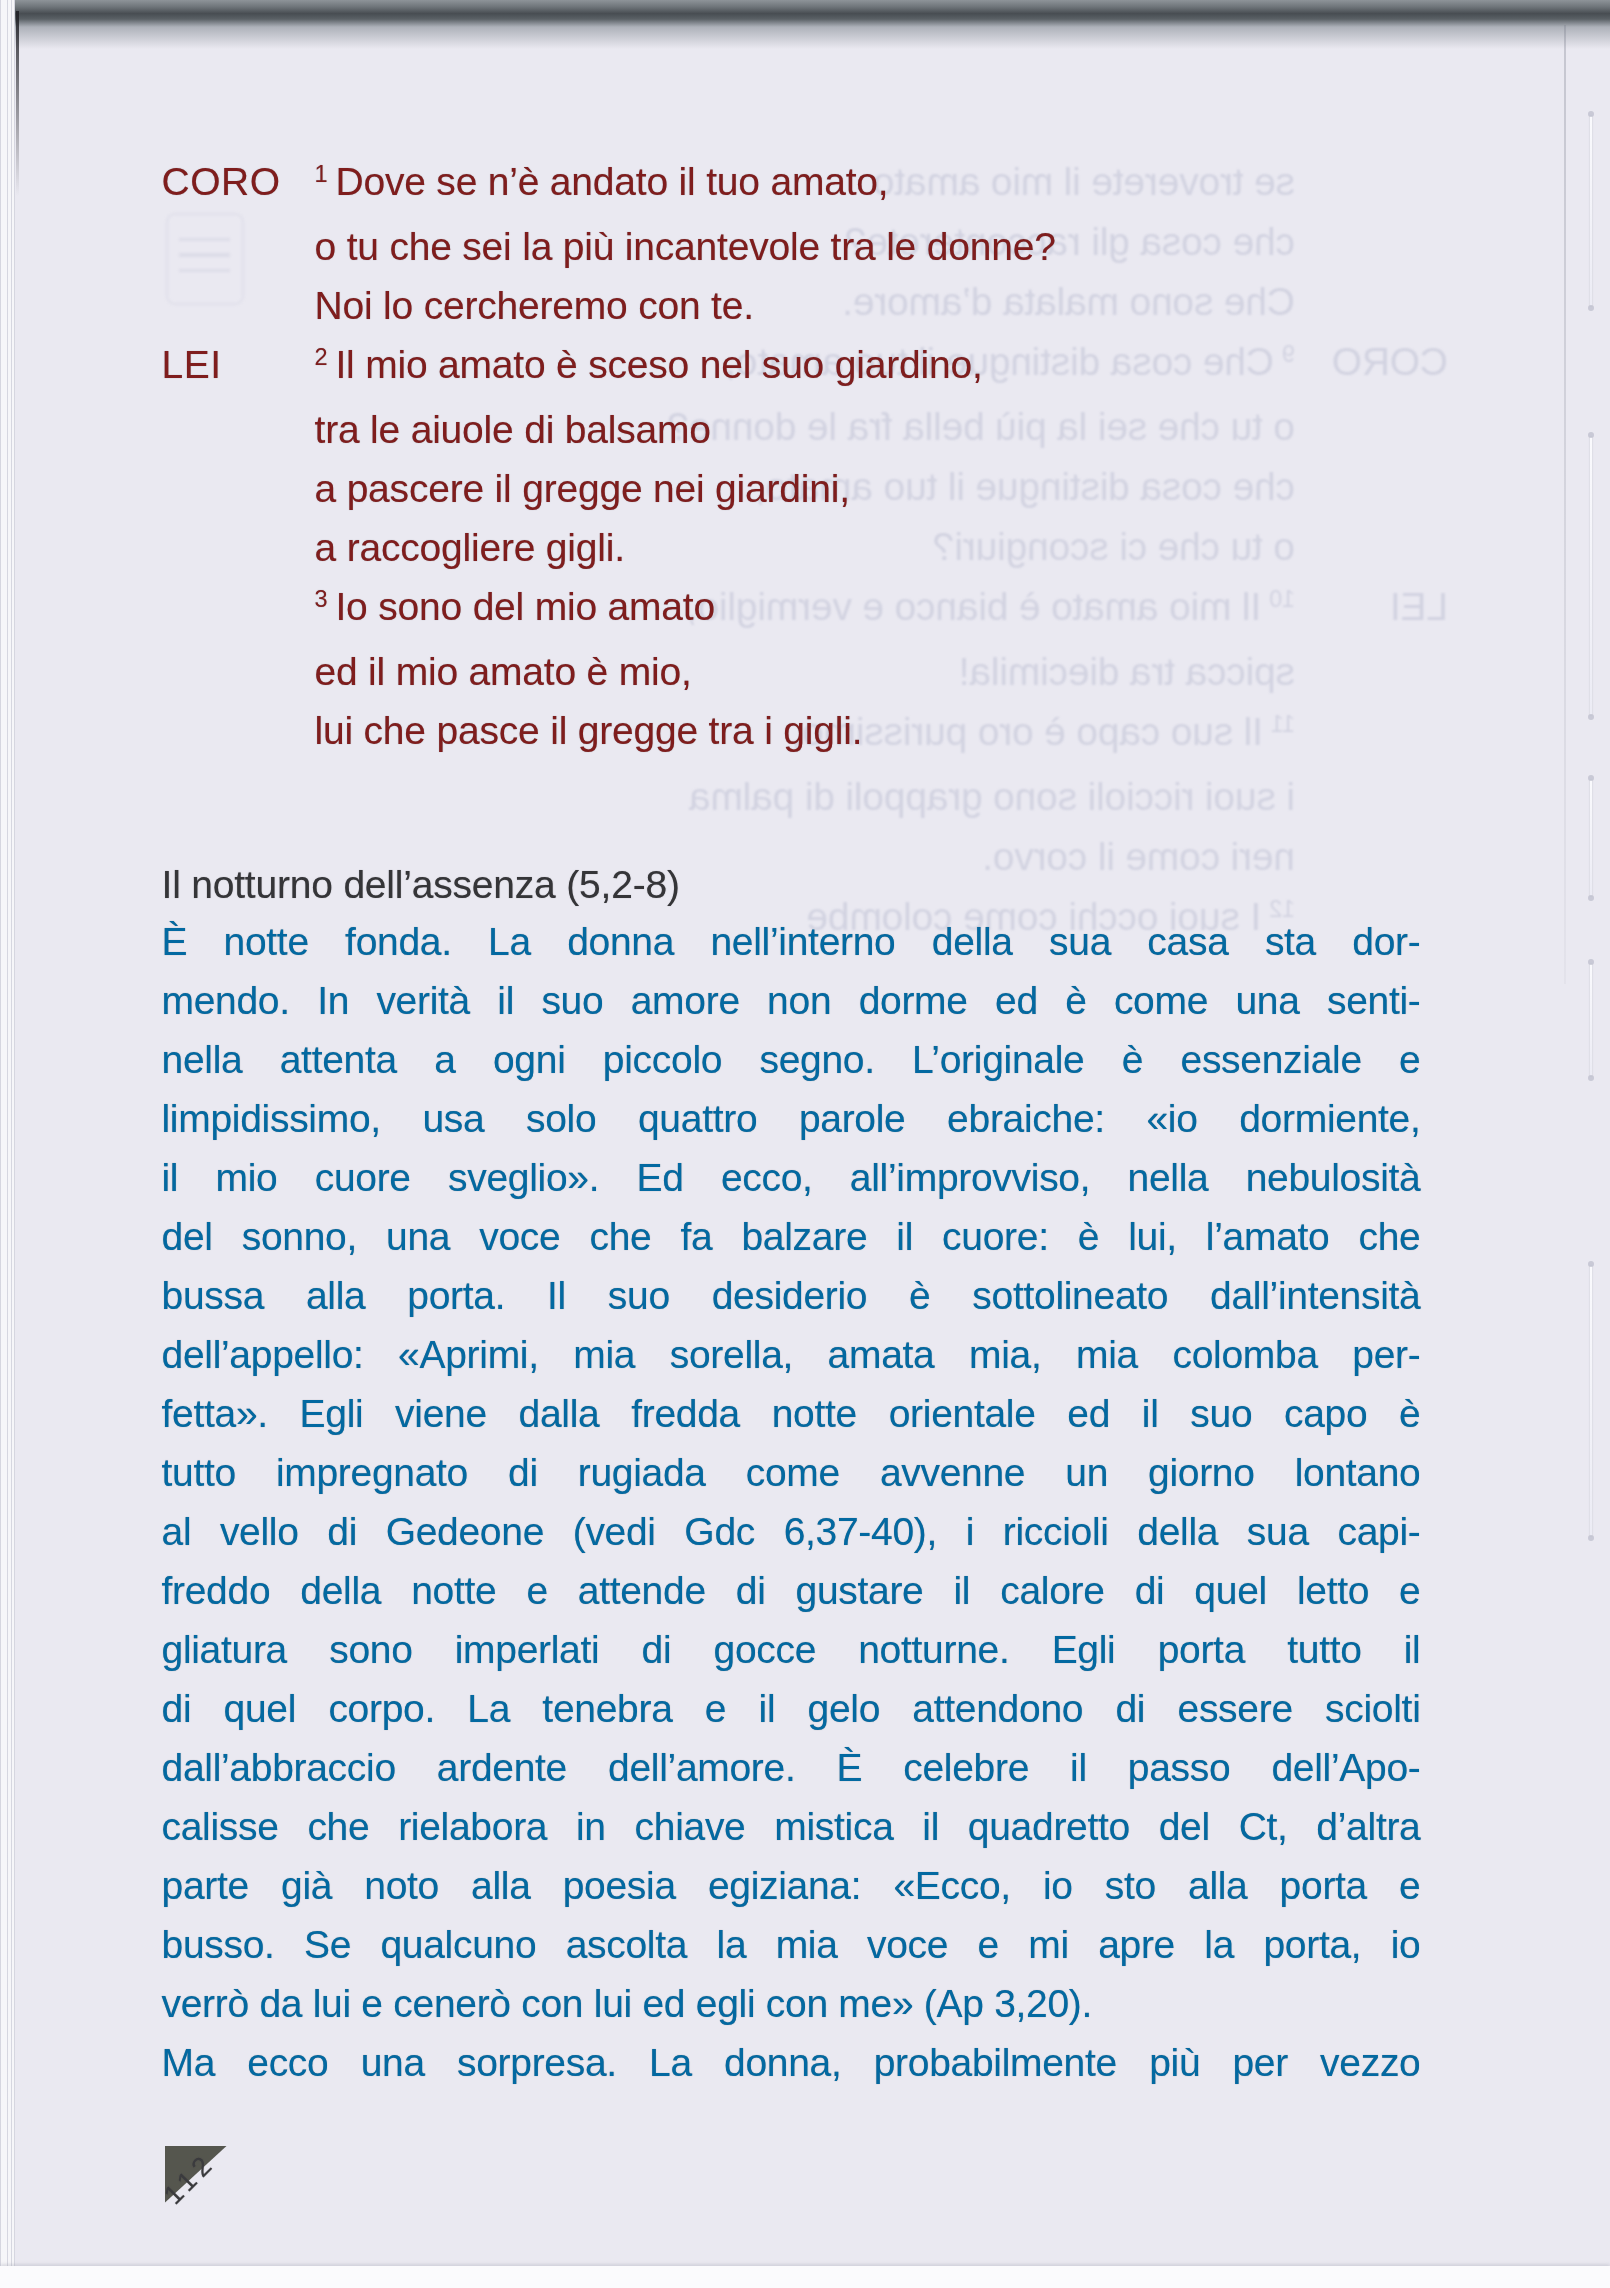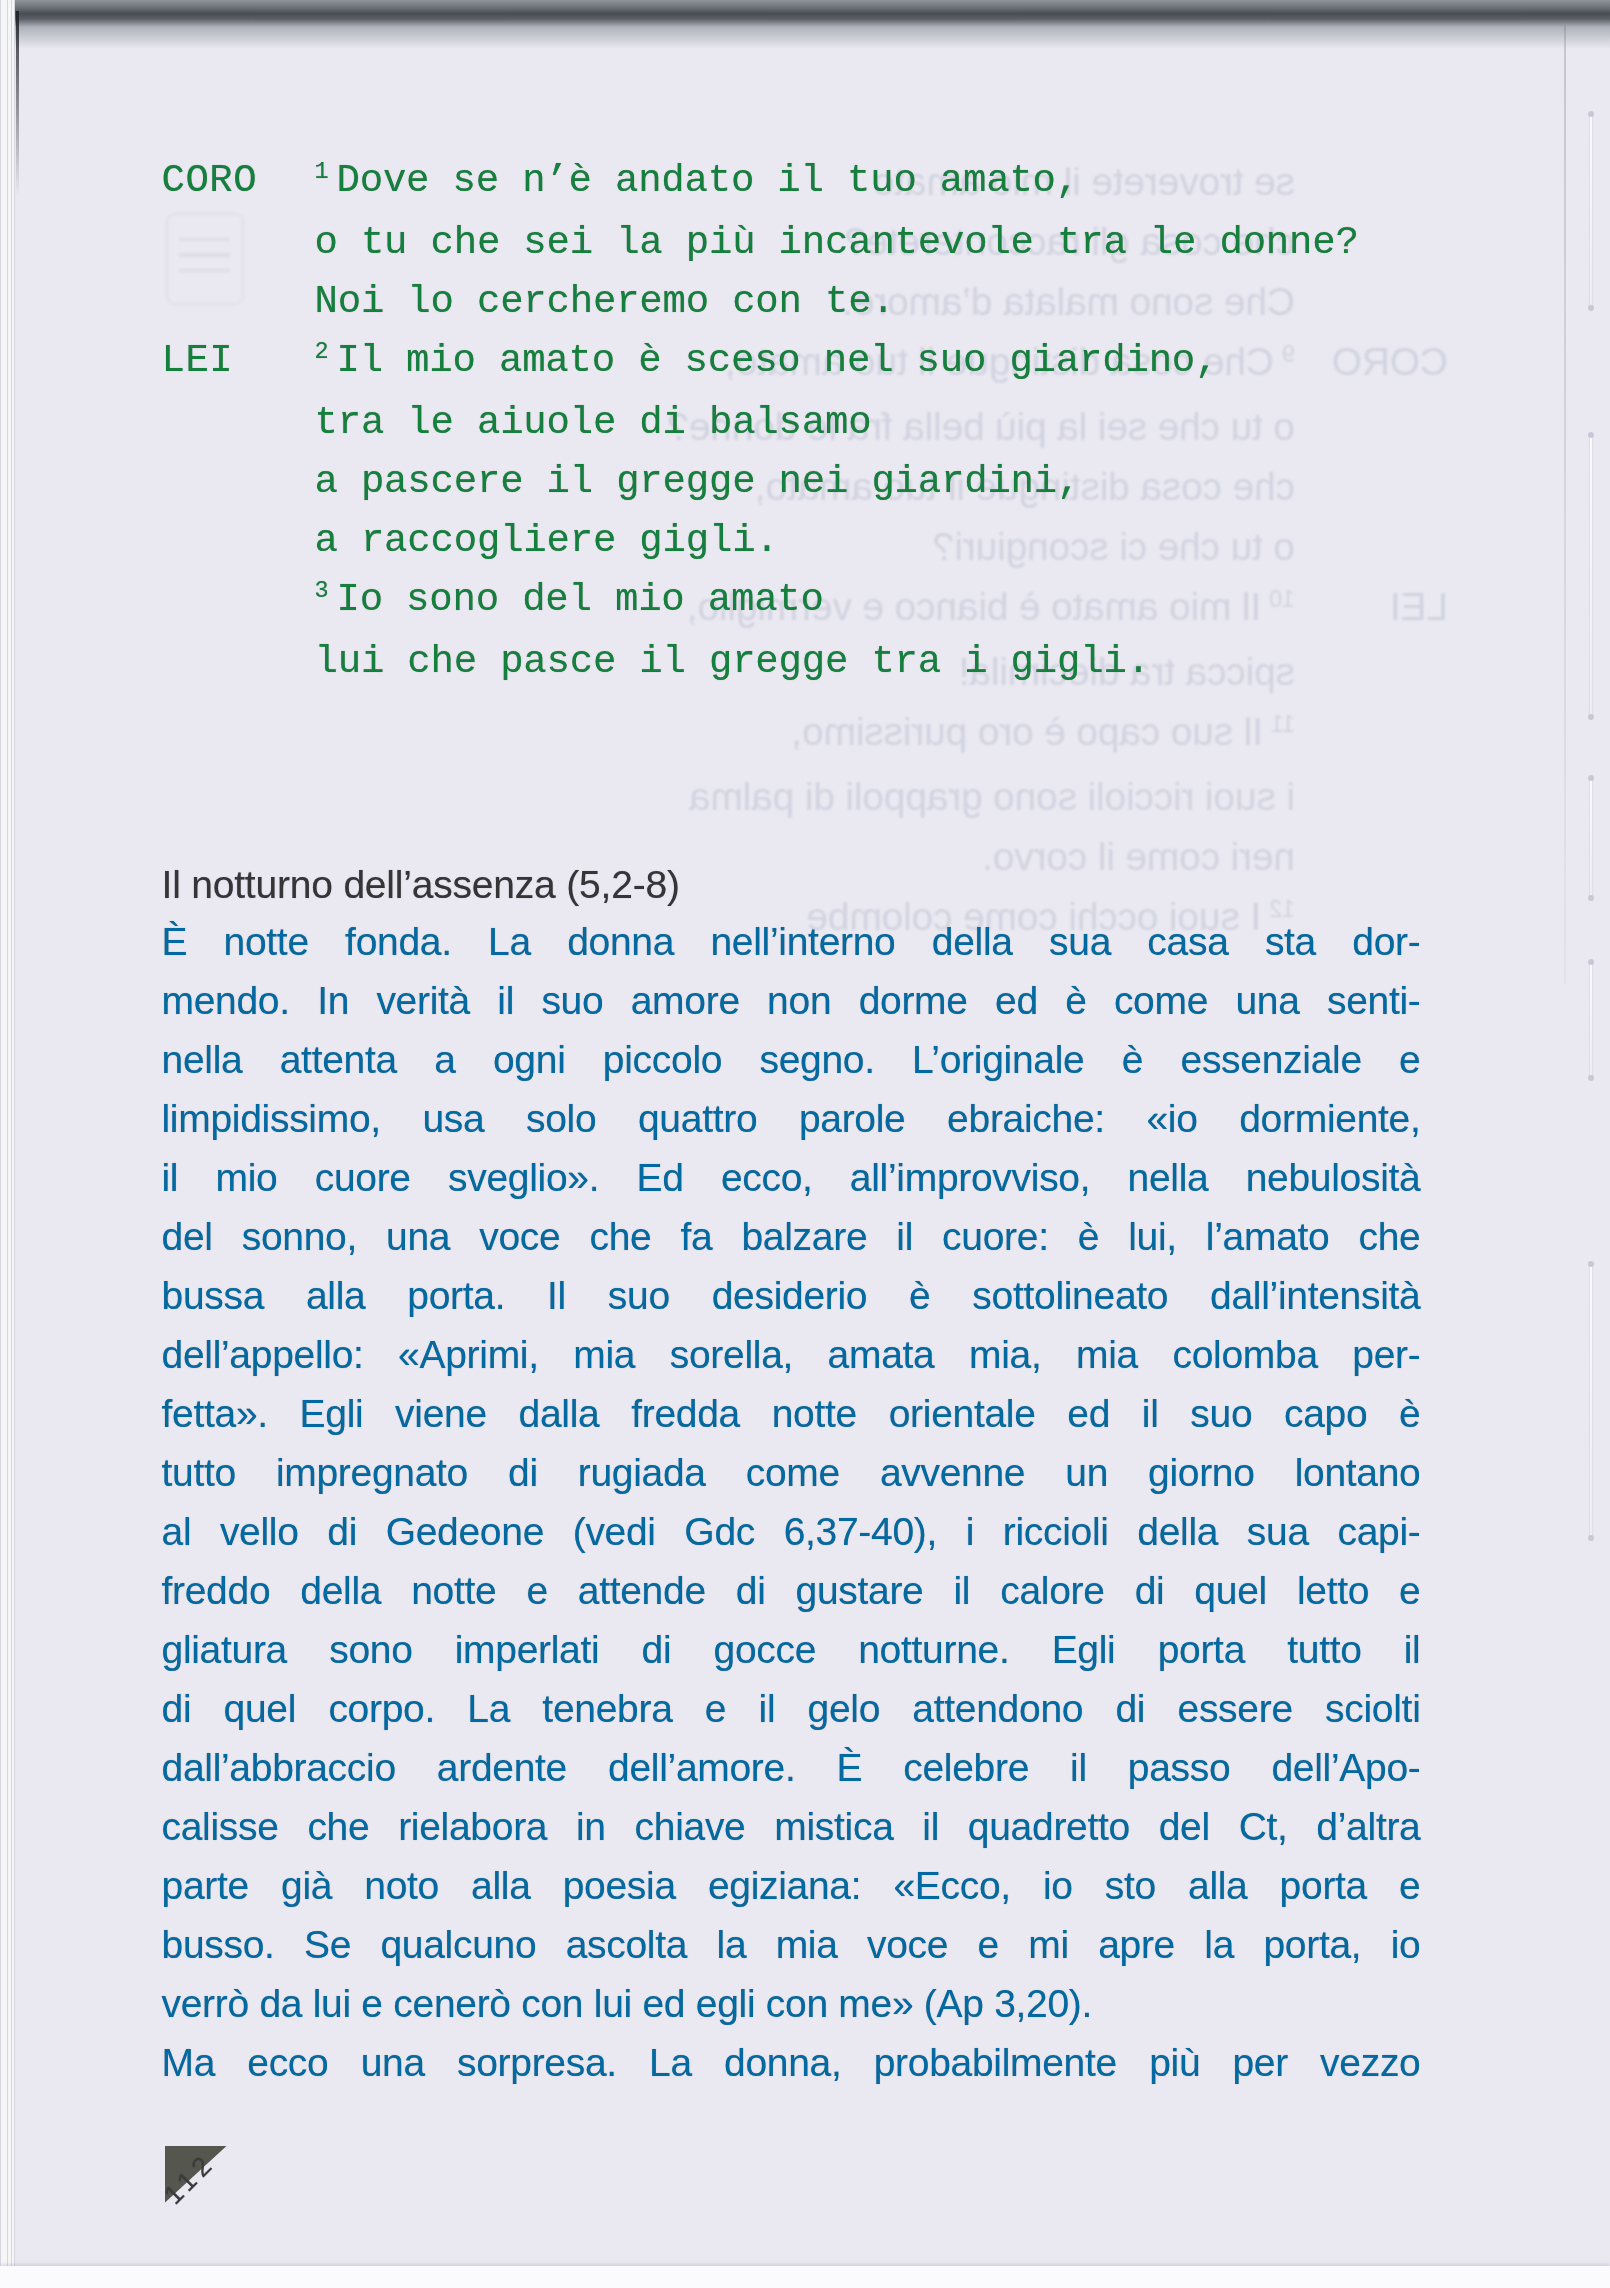--- a/index.html
+++ b/index.html
@@ -37,22 +37,22 @@
   .ghost{position:absolute;left:147px;top:152px;width:1286px;transform:scaleX(-1);
     color:#c2c4d6;opacity:.6;filter:blur(1.2px);}
   .ghost-row{display:flex;line-height:60px;font-size:39px;letter-spacing:-0.2px;}
   .ghost-row .vlabel{flex:0 0 153px;}
   .ghost-box{position:absolute;left:151px;top:213px;width:78px;height:92px;box-sizing:border-box;
     border:2.7px solid rgba(188,190,210,.45);border-radius:9px;padding:11px 9px;
     filter:blur(1.4px);opacity:.55;}
   .ghost-box i{display:block;height:3.6px;background:rgba(188,190,210,.55);margin:11.8px 2.7px;}
   
   .poem{position:absolute;left:147px;top:152px;}
-  .poem-row{display:flex;line-height:59px;font-size:39px;color:#15803d;letter-spacing:-0.2px;
-    text-shadow:0 0 0.9px rgba(64,64,68,.5);font-family:Liberation Mono, monospace;}
+  .poem-row{display:flex;line-height:59px;font-size:39px;color:#7f1d1d;letter-spacing:-0.2px;
+    text-shadow:0 0 0.9px rgba(64,64,68,.5);}
   .poem-row .vlabel{flex:0 0 153px;letter-spacing:0.5px;}
   .vsup{font-size:23.5px;position:relative;top:-12.7px;margin-right:8.1px;}
   
   .heading{position:absolute;left:147px;top:855px;font-size:39px;font-weight:normal;color:#353538;
     letter-spacing:-0.2px;line-height:59px;text-shadow:0 0 0.9px rgba(50,50,54,.5);}
   .para{position:absolute;left:147px;top:912px;width:1259px;}
   .pline{line-height:59px;font-size:39px;color:#0369a1;letter-spacing:-0.3px;
     text-align:justify;text-align-last:justify;white-space:normal;
     text-shadow:0 0 0.9px rgba(64,64,68,.5);}
   .para .pline:nth-child(19){text-align-last:left;}
@@ -162,20 +162,24 @@
           <span class="vlabel"></span>
           <span class="vtext">a pascere il gregge nei giardini,</span>
         </div>
         <div class="poem-row">
           <span class="vlabel"></span>
           <span class="vtext">a raccogliere gigli.</span>
         </div>
         <div class="poem-row">
           <span class="vlabel"></span>
           <span class="vtext"><span class="vsup">3</span>Io sono del mio amato</span>
+        </div>
+        <div class="poem-row">
+          <span class="vlabel"></span>
+          <span class="vtext">ed il mio amato è mio,</span>
         </div>
         <div class="poem-row">
           <span class="vlabel"></span>
           <span class="vtext">lui che pasce il gregge tra i gigli.</span>
         </div>
       </div>
 
     <div class="heading">Il notturno dell’assenza (5,2-8)</div>
 
     <div class="para" id="para">

